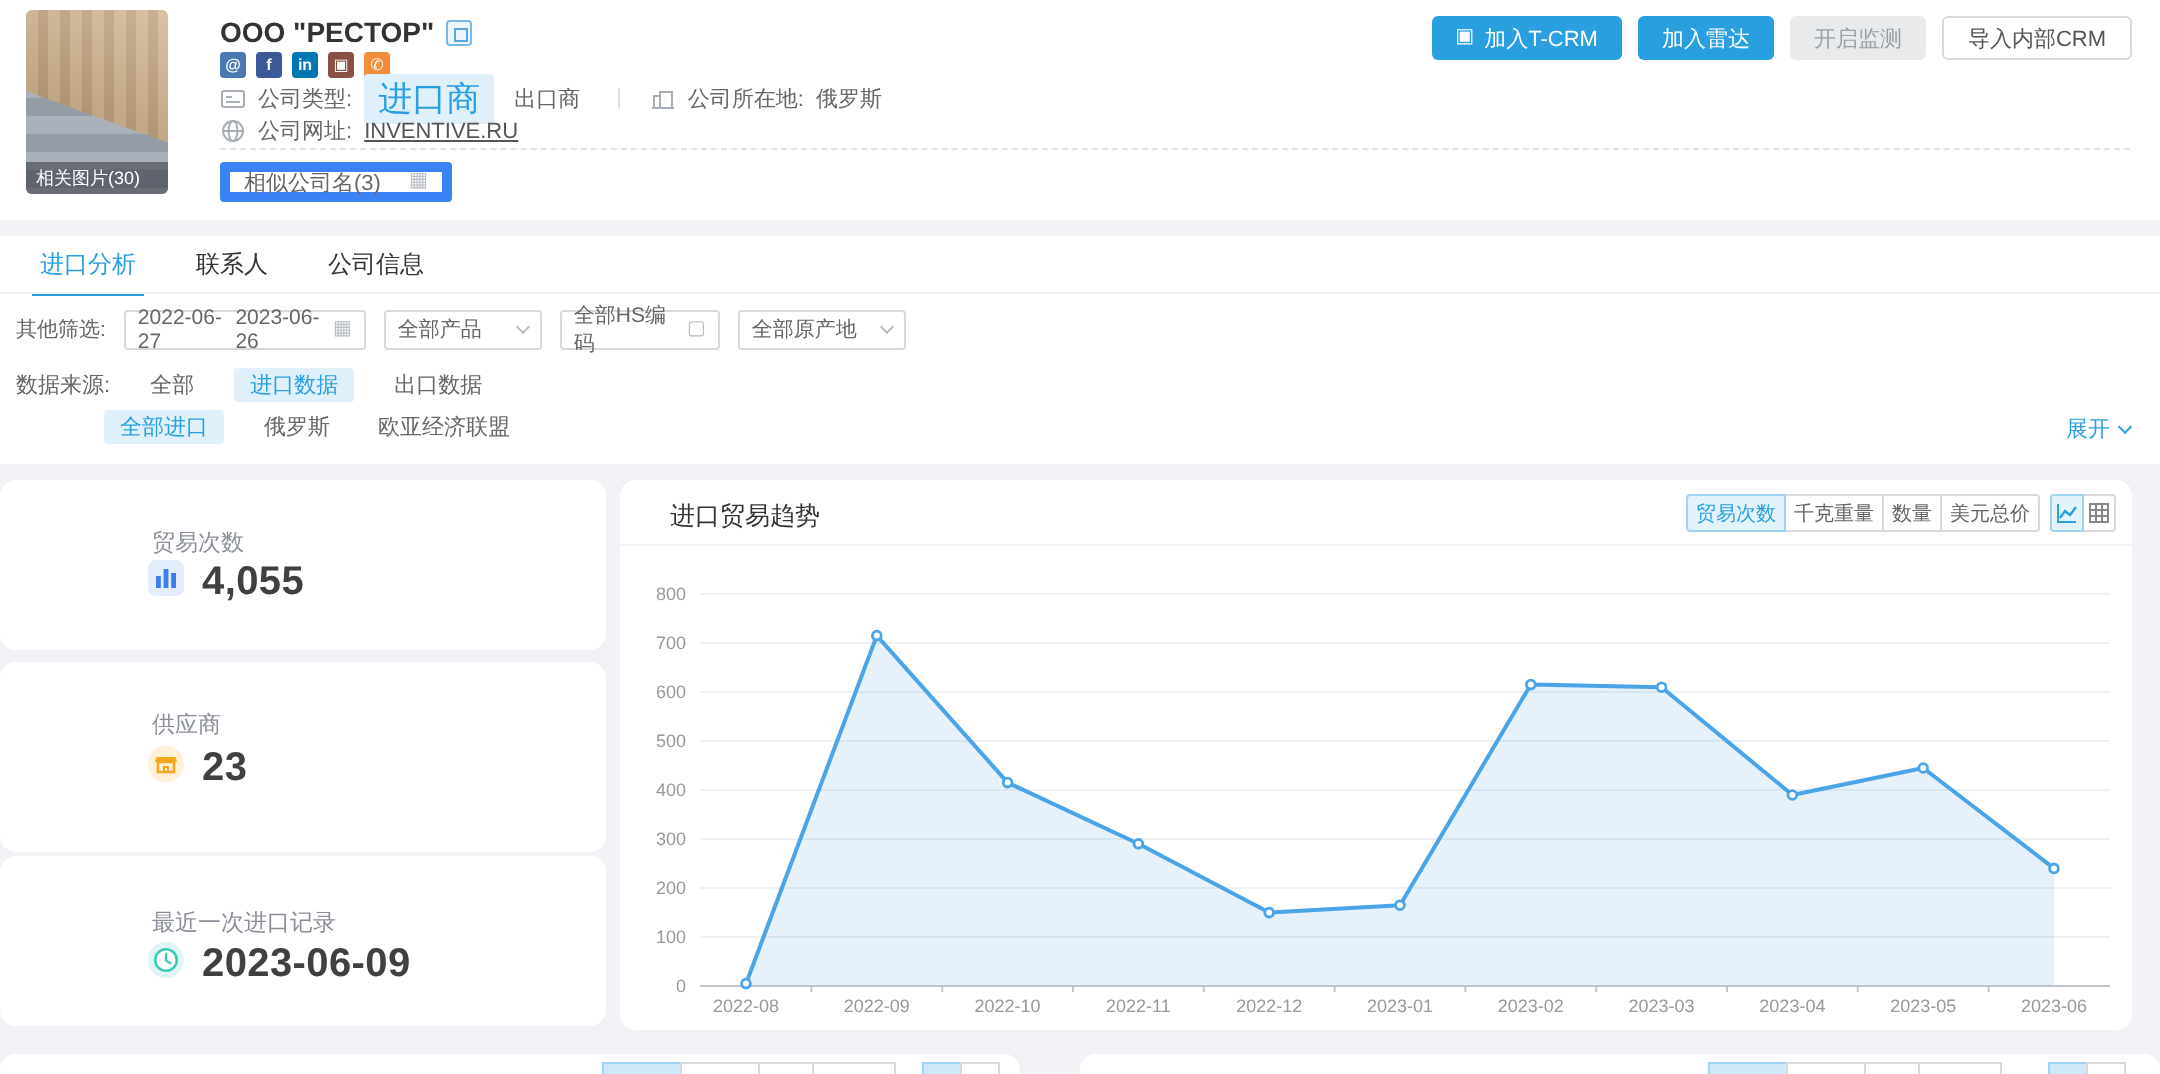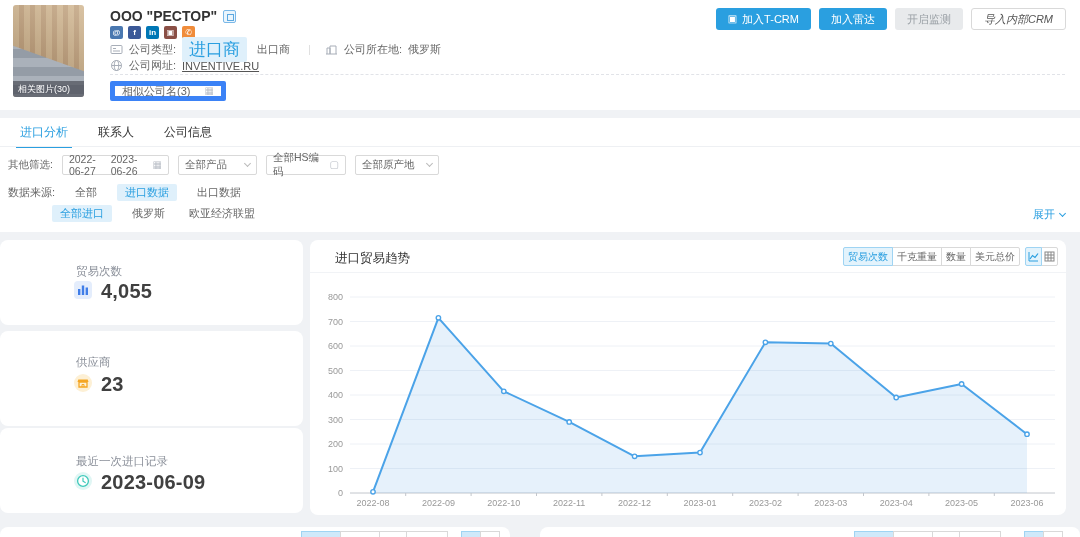--- a/index.html
+++ b/index.html
@@ -41,21 +41,21 @@
   .site-val { color:#555; text-decoration:underline; cursor:pointer; }
   .dash-div { left:110px; top:74px; width:955px; border-top:1px dashed #e1e3e8; }
   .sim-box { left:110px; top:81px; width:116px; height:20px; border:5px solid #3b82f6; border-radius:2px;
     display:flex; align-items:center; justify-content:space-between; padding:0 7px; font-size:11px; color:#666;
     cursor:pointer; background:#fff; }
   .box-ic { color:#b9bec6; font-size:10px; line-height:10px; }
   .actions { right:14px; top:8px; display:flex; gap:8px; }
   .btn { height:22px; border-radius:3px; font-size:11px; padding:0 12px; display:flex; align-items:center; gap:5px; cursor:pointer; border:none; white-space:nowrap; }
   .btn-primary { background:#2a9fe0; color:#fff; }
   .btn-disabled { background:#e8eaec; color:#9aa0a6; }
-  .btn-outline { background:#fff; color:#555; border:1px solid #d9d9d9;font-style:italic; }
+  .btn-outline { background:#fff; color:#555; border:1px solid #d9d9d9; }
   .btn-ic { font-size:10px; line-height:10px; }
 
   
   .mid-card { left:0; top:118px; width:1080px; height:114px; background:#fff; }
   .tabs { left:18px; top:0; height:28px; display:flex; gap:26px; align-items:center; font-size:12px; }
   .tab { color:#333; cursor:pointer; position:relative; padding:6px 2px; }
   .tab.on { color:#2a9fe0; }
   .tab.on::after { content:""; position:absolute; left:-2px; right:-2px; bottom:-1px; height:2px; background:#2a9fe0; }
   .tabs-line { left:0; top:28px; width:1080px; border-top:1px solid #eef0f3; }
   .filter-row { left:8px; top:37px; display:flex; align-items:center; gap:9px; font-size:10.5px; color:#666; }
@@ -183,21 +183,21 @@
 <div class="abs mid-card">
   <div class="abs tabs">
     <span class="tab on">进口分析</span>
     <span class="tab">联系人</span>
     <span class="tab">公司信息</span>
   </div>
   <div class="abs tabs-line"></div>
 
   <div class="abs filter-row">
     <span>其他筛选:</span>
-    <span class="fbox" style="width:107px">
+    <span class="fbox" style="width:121px">
       <span>2022-06-27</span>
       <span>2023-06-26</span>
       <span class="box-ic">▦</span>
     </span>
     <span class="fbox" style="width:79px">
       <span>全部产品</span>
       <span class="chev chev-up-right"></span>
     </span>
     <span class="fbox" style="width:80px">
       <span>全部HS编码</span>

